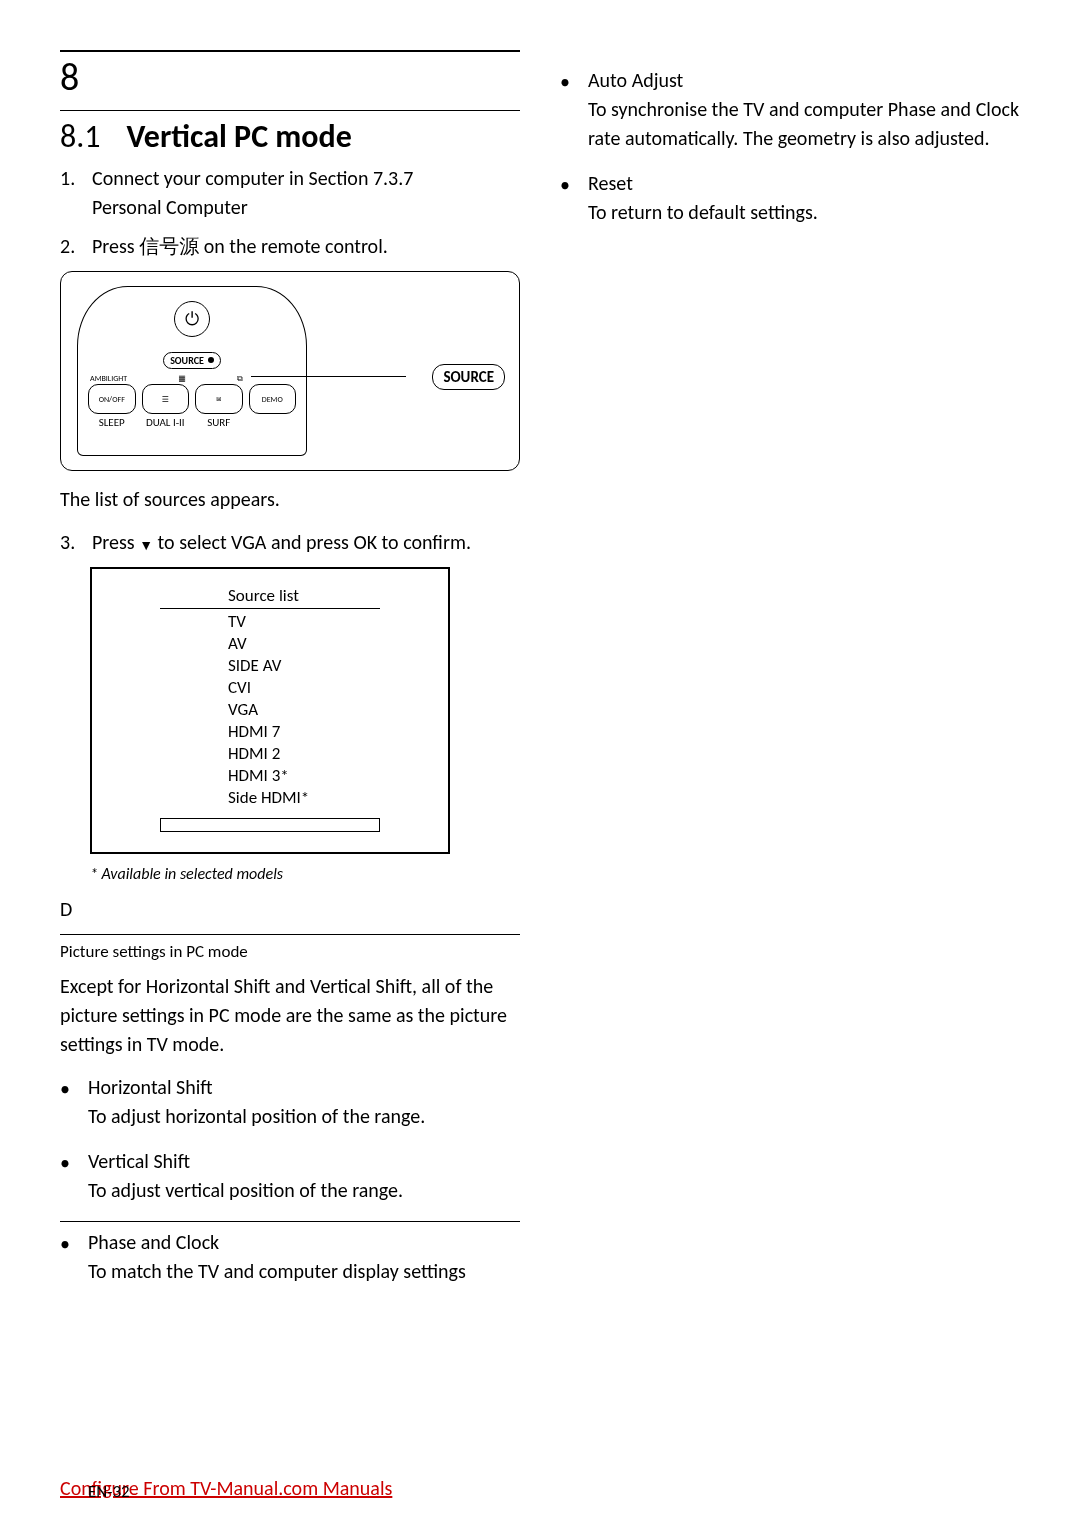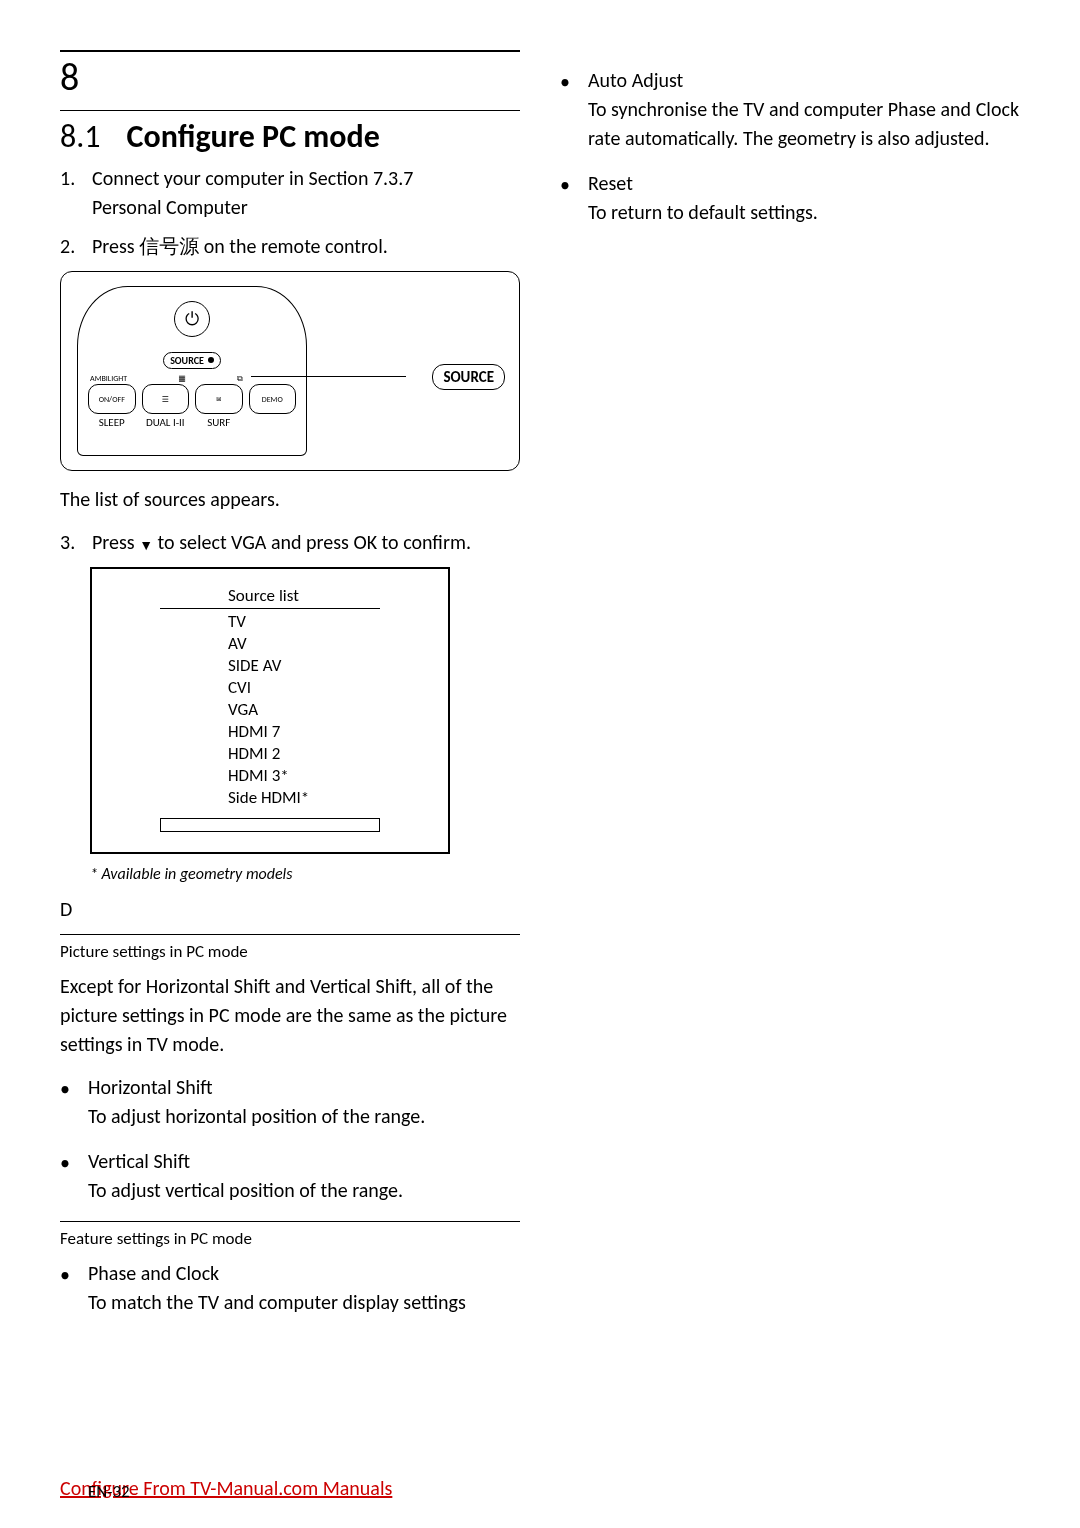--- a/index.html
+++ b/index.html
@@ -210,21 +210,21 @@
 
   <div class="col">
     <hr class="hr-top">
     <div class="chapter-header">
       <span class="chapter-num">8</span>
     </div>
 
     <hr class="hr-sec">
     <div class="section-header">
       <span class="section-num">8.1</span>
-      <span>Configure PC mode</span>
+      <span>Vertical PC mode</span>
     </div>
 
     <ol class="ol">
       <li class="li">
         <span class="li-num">1.</span>
         <span class="li-body">
           <span>Connect your computer in </span><span>Section 7.3.7</span><br>
           <span>Personal Computer</span>
         </span>
       </li>
@@ -286,21 +286,21 @@
         <div class="sl-item">CVI</div>
         <div class="sl-item">VGA</div>
         <div class="sl-item">HDMI 7</div>
         <div class="sl-item">HDMI 2</div>
         <div class="sl-item">HDMI 3*</div>
         <div class="sl-item">Side HDMI*</div>
         <div class="sl-bar"></div>
       </div>
     </div>
 
-    <div class="footnote">* Available in geometry models</div>
+    <div class="footnote">* Available in selected models</div>
 
     <div class="note-row">
       <span class="note-icon">D</span>
     </div>
 
     <hr class="hr-sub">
     <div class="subheading">Picture settings in PC mode</div>
     <p class="para">Except for Horizontal Shift and Vertical Shift, all of the picture settings in PC mode are the same as the picture settings in TV mode.</p>
 
     <ul class="bullet-list">
@@ -314,21 +314,20 @@
       <li class="bullet-li">
         <span class="dot">•</span>
         <span class="bcontent">
           <span class="bterm">Vertical Shift</span>
           <span>To adjust vertical position of the range.</span>
         </span>
       </li>
     </ul>
 
     <hr class="hr-sub">
-    <div class="subheading">Feature settings in PC mode</div>
 
     <ul class="bullet-list">
       <li class="bullet-li">
         <span class="dot">•</span>
         <span class="bcontent">
           <span class="bterm"><span>Phase</span><span> and </span><span>Clock</span></span>
           <span>To match the TV and computer display settings</span>
         </span>
       </li>
     </ul>

